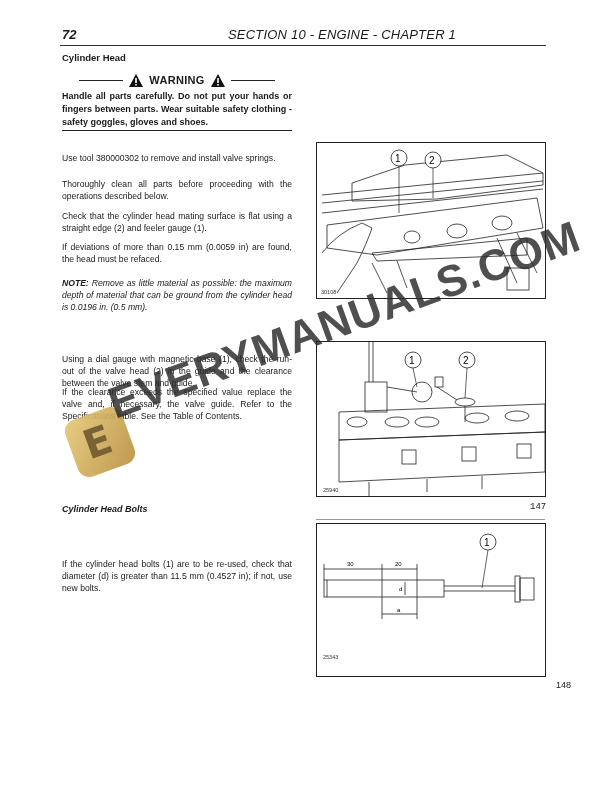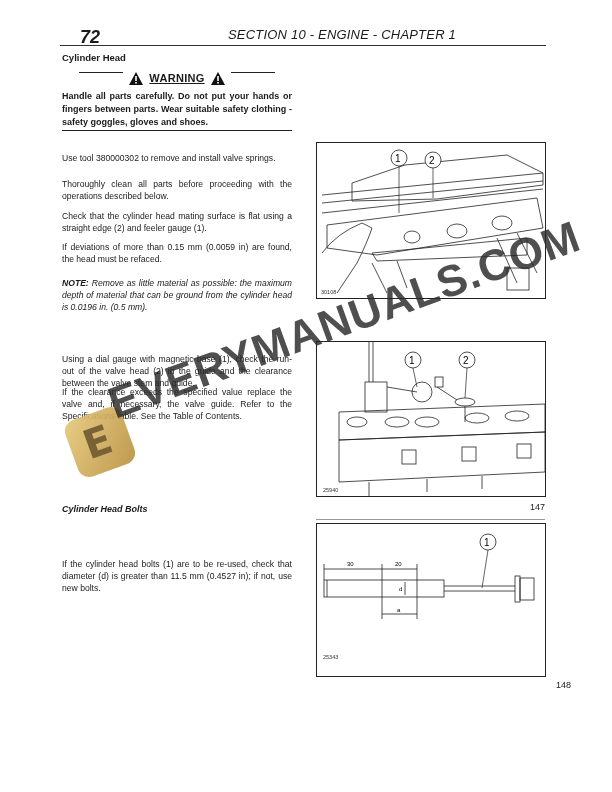--- a/index.html
+++ b/index.html
@@ -1,23 +1,23 @@
 <!DOCTYPE html>
 <html><head>
 <meta charset="utf-8">
 <style>
   html, body { margin:0; padding:0; background:#ffffff; }
   body { width:612px; height:792px; position:relative; overflow:hidden;
          font-family:"Liberation Sans", sans-serif; color:#1a1a1a; }
   .abs { position:absolute; }
-  .hdr-num { left:62px; top:27px; font-size:18px; font-weight:bold; font-style:italic;margin-left:18px; }
+  .hdr-num { left:62px; top:27px; font-size:13px; font-weight:bold; font-style:italic; }
   .hdr-title { left:200px; top:27px; font-size:13px; font-style:italic; letter-spacing:0.2px;margin-left:28px; }
   .hdr-rule { left:60px; top:45px; width:486px; height:1px; background:#333; }
   .sec-title { left:62px; top:52px; font-size:9.5px; font-weight:bold; }
-  .warn-row { left:62px; top:72px; width:230px; height:16px; display:flex; align-items:flex-start; justify-content:center; gap:6px;text-decoration:underline; }
+  .warn-row { left:62px; top:72px; width:230px; height:16px; display:flex; align-items:center; justify-content:center; gap:6px; }
   .warn-line { width:44px; height:1px; background:#222; }
   .warn-label { font-size:11px; font-weight:bold; letter-spacing:0.3px; }
   .warn-tri { width:14px; height:13px; }
   .warn-text { left:62px; top:90px; width:230px; font-size:9px; font-weight:bold; line-height:13px; text-align:justify; }
   .warn-bottom { left:62px; top:130px; width:230px; height:1px; background:#222; }
   .para { left:62px; width:230px; font-size:8.6px; line-height:12px; text-align:justify; }
   .note b { font-style:italic; }
   .note { font-style:italic; }
   .fig { border:1px solid #222; background:#fff; }
   .fig svg { display:block; }
@@ -127,21 +127,21 @@
     </g>
     <circle cx="96" cy="18" r="8" fill="#fff" stroke="#222" stroke-width="0.8"></circle>
     <circle cx="150" cy="18" r="8" fill="#fff" stroke="#222" stroke-width="0.8"></circle>
     <line x1="96" y1="26" x2="100" y2="45" stroke="#222" stroke-width="0.7"></line>
     <line x1="150" y1="26" x2="148" y2="56" stroke="#222" stroke-width="0.7"></line>
     <text x="92" y="22" font-size="10" font-family="Liberation Sans, sans-serif">1</text>
     <text x="146" y="22" font-size="10" font-family="Liberation Sans, sans-serif">2</text>
   </svg>
   <div class="abs fig-code" style="left:6px; bottom:3px;">25940</div>
 </div>
-<div class="abs fig-num" style="left:530px; top:502px;">147</div>
+<div class="abs fig-num" style="left:530px; top:502px;font-family:Liberation Mono, monospace;">147</div>
 
 <div class="abs divider"></div>
 
 <div class="abs fig" style="left:316px; top:523px; width:228px; height:152px;">
   <svg width="228" height="152" viewBox="0 0 228 152">
     <g fill="none" stroke="#222" stroke-width="0.8">
       <rect x="7" y="56" width="120" height="17"></rect>
       <line x1="10" y1="56" x2="10" y2="73"></line>
       <line x1="127" y1="62" x2="198" y2="62"></line>
       <line x1="127" y1="67" x2="198" y2="67"></line>

